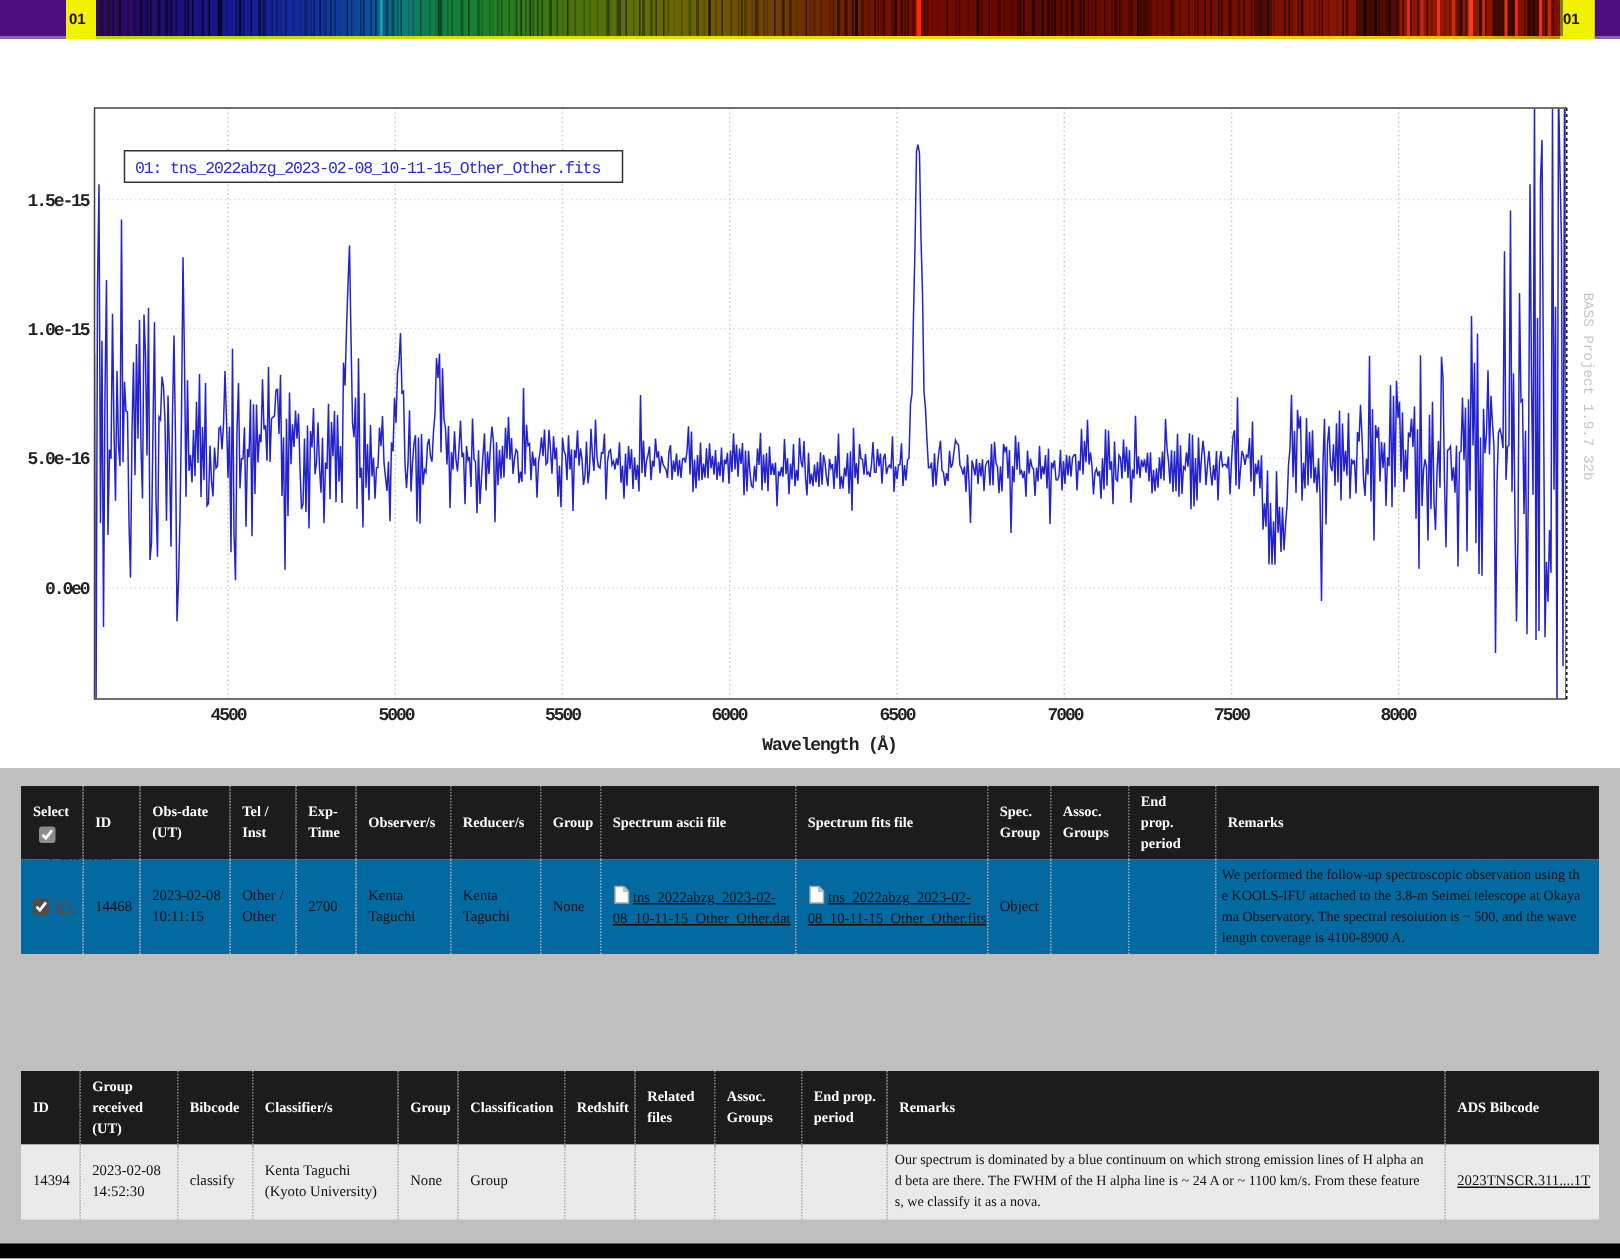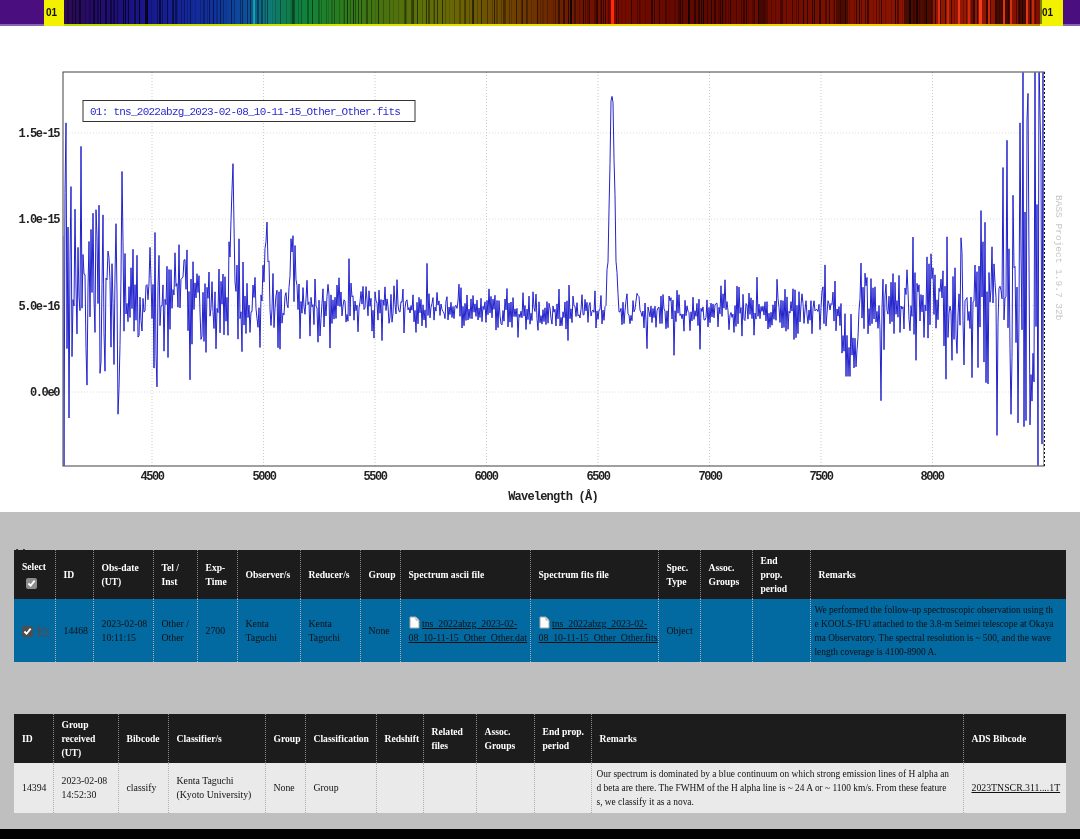--- a/index.html
+++ b/index.html
@@ -410,21 +410,21 @@
 <text x="1056" y="195" font-family="Liberation Mono" font-size="9.5" fill="#c6c6c6" transform="rotate(90 1056 195)">BASS Project 1.9.7 32b</text>
 </svg>
 
 <div class="sechead" style="top:521px;">
     <svg width="9" height="6" viewBox="0 0 9 6" style="margin-top:1px;">
       <path d="M1 0.8 L4.5 4.6 L8 0.8" fill="none" stroke="#111" stroke-width="1.7" stroke-linecap="round" stroke-linejoin="round"></path>
     </svg>
     <span>Spectra</span>
   </div>
 
-<table id="spectable" style="top:550px;width:1052px;">
+<table id="spectable" style="top:524px;width:1052px;">
 <colgroup>
       <col style="width:41px">
       <col style="width:38px">
       <col style="width:60px">
       <col style="width:44px">
       <col style="width:40px">
       <col style="width:63px">
       <col style="width:60px">
       <col style="width:40px">
       <col style="width:130px">
@@ -441,21 +441,21 @@
             </svg></span></th>
 <th>ID</th>
         <th>Obs-date (UT)</th>
         <th>Tel / Inst</th>
         <th>Exp-Time</th>
         <th>Observer/s</th>
         <th>Reducer/s</th>
         <th>Group</th>
         <th>Spectrum ascii file</th>
         <th>Spectrum fits file</th>
-        <th>Spec. Type</th>
+        <th>Spec. Group</th>
         <th>Assoc. Groups</th>
         <th>End<br>prop.<br>period</th>
         <th>Remarks</th>
 </tr>
 <tr style="height:63px;">
 <td class="nw"><span class="cb" style="background:#4e4e4e;"><svg width="9" height="9" viewBox="0 0 10 10">
               <path d="M1.5 5 L4 7.5 L8.5 1.8" fill="none" stroke="#fff" stroke-width="2"></path>
             </svg></span>
 <svg width="13" height="12" viewBox="0 0 13 12" style="vertical-align:middle;margin-left:2px;">
             <path d="M1.6 0.5 L1.6 10.6 M1.2 10.6 L12.2 10.6" fill="none" stroke="#4f4f4f" stroke-width="1.4"></path>

